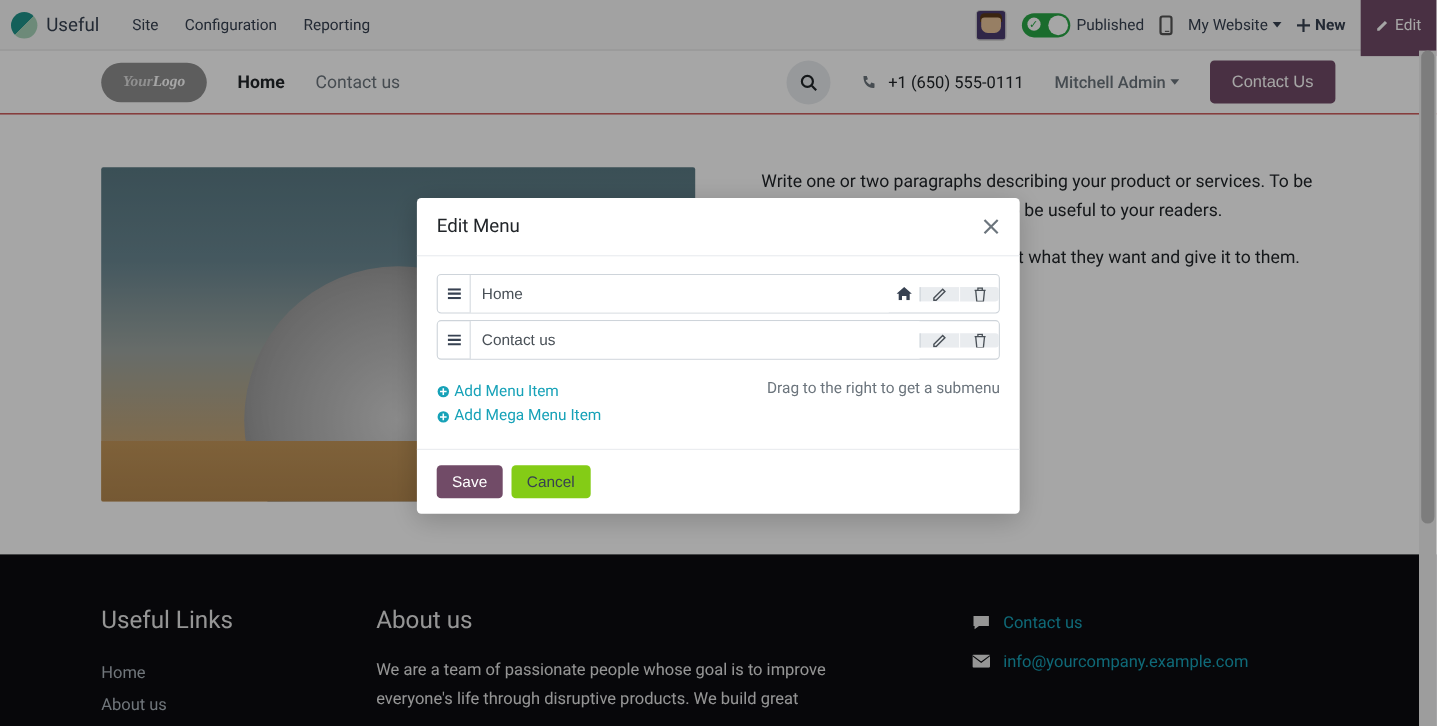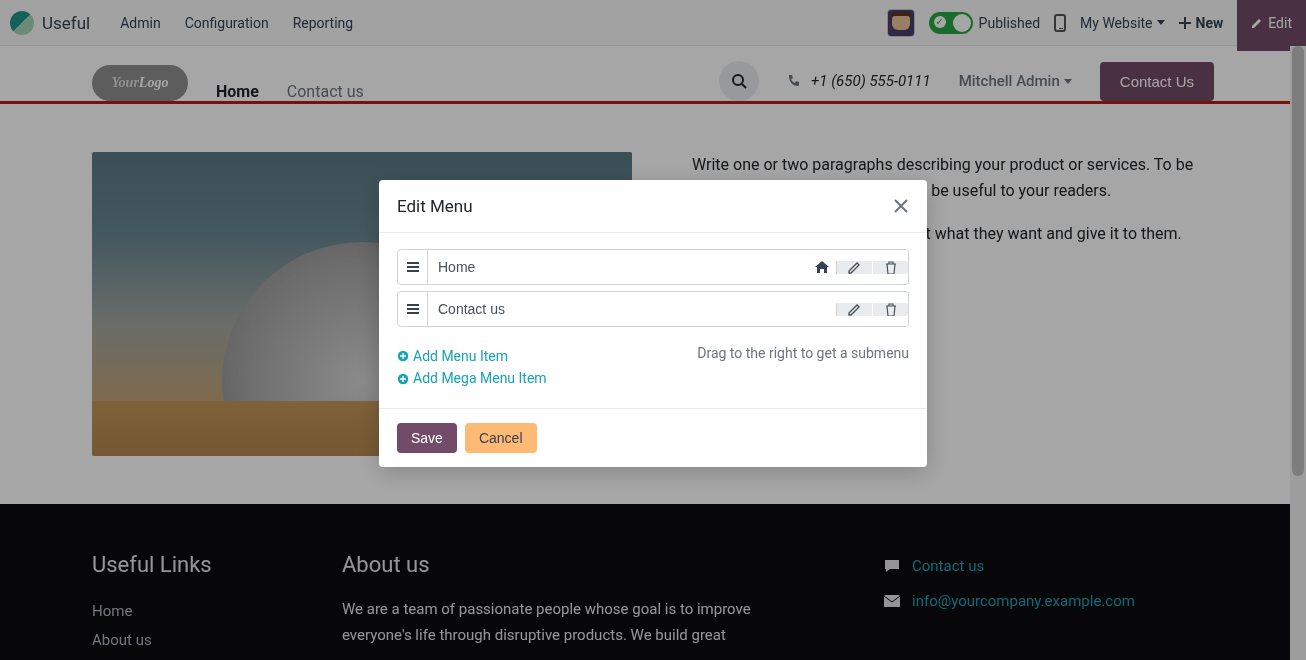--- a/index.html
+++ b/index.html
@@ -17,29 +17,29 @@
   .toggle::after{ content:""; position:absolute; right:2px; top:2px; width:18px; height:18px; border-radius:50%; background:#fff;}
   .toggle-check{ position:absolute; left:5px; top:4px; color:#28a745; font-size:10px; width:12px;height:12px;border-radius:50%;background:#fff;display:flex;align-items:center;justify-content:center;}
   .pub-wrap{display:flex;align-items:center;gap:6px;}
   .mobile-icon{ width:12px;height:18px;border:2px solid #555;border-radius:3px;display:inline-block;position:relative;}
   .mobile-icon::after{content:"";position:absolute;bottom:1px;left:3px;width:4px;height:1px;background:#555;}
   .dropdown{display:flex;align-items:center;gap:4px;cursor:pointer;}
   .caret{width:0;height:0;border-left:4px solid transparent;border-right:4px solid transparent;border-top:5px solid #374151;display:inline-block;}
   .newbtn{display:flex;align-items:center;gap:5px;font-weight:bold;cursor:pointer;}
   .editbtn{background:#714B67;color:#fff;height:57px;padding:0 14px;display:flex;align-items:center;gap:5px;cursor:pointer;font-size:14px;}
 
-  .site-header{ height:58px; border-bottom:3px solid #b91c1c; display:flex; align-items:flex-end; padding:0 92px;}
+  .site-header{ height:58px; border-bottom:1px solid #b91c1c; display:flex; align-items:center; padding:0 92px;}
   .logo-pill{width:96px;height:36px;background:#8f8f8f;border-radius:18px;display:flex;align-items:center;justify-content:center;color:#fff;font-weight:bold;font-style:italic;font-size:14px;font-family:Georgia,serif;}
   .logo-pill .y{color:#ddd;}
   .nav-link{margin-left:28px;font-size:16px;cursor:pointer;}
   .nav-home{font-weight:bold;color:#212529;}
   .nav-contact{color:#6c757d;}
   .hdr-right{margin-left:auto;display:flex;align-items:center;gap:28px;}
   .search-circle{width:40px;height:40px;border-radius:50%;background:#e9ecef;display:flex;align-items:center;justify-content:center;font-size:16px;color:#212529;cursor:pointer;}
-  .phone-wrap{display:flex;align-items:center;gap:10px;color:#212529;font-size:15px;font-style:italic;}
+  .phone-wrap{display:flex;align-items:center;gap:10px;color:#212529;font-size:15px;}
   .cta-btn{background:#714B67;color:#fff;border:none;border-radius:4px;padding:11px 20px;font-size:15px;cursor:pointer;}
   .user-dd{color:#6c757d;font-size:15px;display:flex;align-items:center;gap:4px;cursor:pointer;font-weight:500;}
 
   .content{ padding:48px 92px 0; display:flex; gap:60px; }
   .hero-img{ width:540px; height:304px; background:linear-gradient(180deg,#5a7a84 0%,#6a8893 28%,#9fa7a2 55%,#cda46a 90%); border-radius:2px; position:relative; overflow:hidden;}
   .hero-img::before{content:"";position:absolute;left:130px;top:90px;width:280px;height:280px;border-radius:50%;background:radial-gradient(circle,#d5d5d5 0%,#a8a8a8 60%,#8f8f8f 100%);box-shadow:inset -20px -20px 40px rgba(0,0,0,0.2);}
   .hero-img::after{content:"";position:absolute;left:0;top:0;right:0;bottom:0;background:linear-gradient(180deg,transparent 82%,#c39659 82%, #b4884f 100%);}
   .hero-text{flex:1;color:#212529;font-size:16px;line-height:1.6;}
   .hero-text p{margin:0 0 18px;}
 
@@ -65,36 +65,36 @@
   .row-ic-home{width:28px;display:flex;align-items:center;justify-content:center;color:#374151;}
   .row-ic-btn{width:36px;display:flex;align-items:center;justify-content:center;background:#e9ecef;color:#495057;cursor:pointer;}
   .row-ic-btn + .row-ic-btn{border-left:1px solid #fff;}
   .row-ic-btn.edit{border-left:1px solid #ced4da;}
   .menu-row .row-ic-btn.trash{border-radius:0 3px 3px 0;}
   .add-links{display:flex;padding:12px 0 14px;}
   .add-col a{color:#17a2b8;font-size:14px;display:flex;align-items:center;gap:4px;cursor:pointer;line-height:1.6;}
   .hint{margin-left:auto;color:#6c757d;font-size:14px;align-self:flex-start;}
   .modal-footer{border-top:1px solid #e9ecef;padding:14px 18px;display:flex;gap:8px;}
   .btn-save{background:#714B67;color:#fff;border:none;border-radius:4px;padding:7px 14px;font-size:14px;cursor:pointer;}
-  .btn-cancel{background:#fdba74;color:#374151;border:none;border-radius:4px;padding:6px 14px;font-size:14px;cursor:pointer;}
+  .btn-cancel{background:#84cc16;color:#374151;border:none;border-radius:4px;padding:6px 14px;font-size:14px;cursor:pointer;}
 
   .scrollbar{position:fixed;right:0;top:46px;width:16px;bottom:0;background:#f1f1f1;}
   .scrollbar-thumb{position:absolute;left:2px;right:2px;top:0;height:430px;background:#c1c1c1;border-radius:6px;}
 
   svg{display:block;}
 </style>
 </head>
 <body>
 
 <div class="topbar">
   <div class="brand">
     <span class="brand-icon"></span>
     <span class="brand-txt">Useful</span>
   </div>
-  <div class="topnav-item">Admin</div>
+  <div class="topnav-item">Site</div>
   <div class="topnav-item">Configuration</div>
   <div class="topnav-item">Reporting</div>
   <div class="top-right">
     <span class="avatar"></span>
     <span class="pub-wrap">
       <span class="toggle">
           <span class="toggle-check">✓</span>
         </span>
       <span>Published</span>
     </span>

